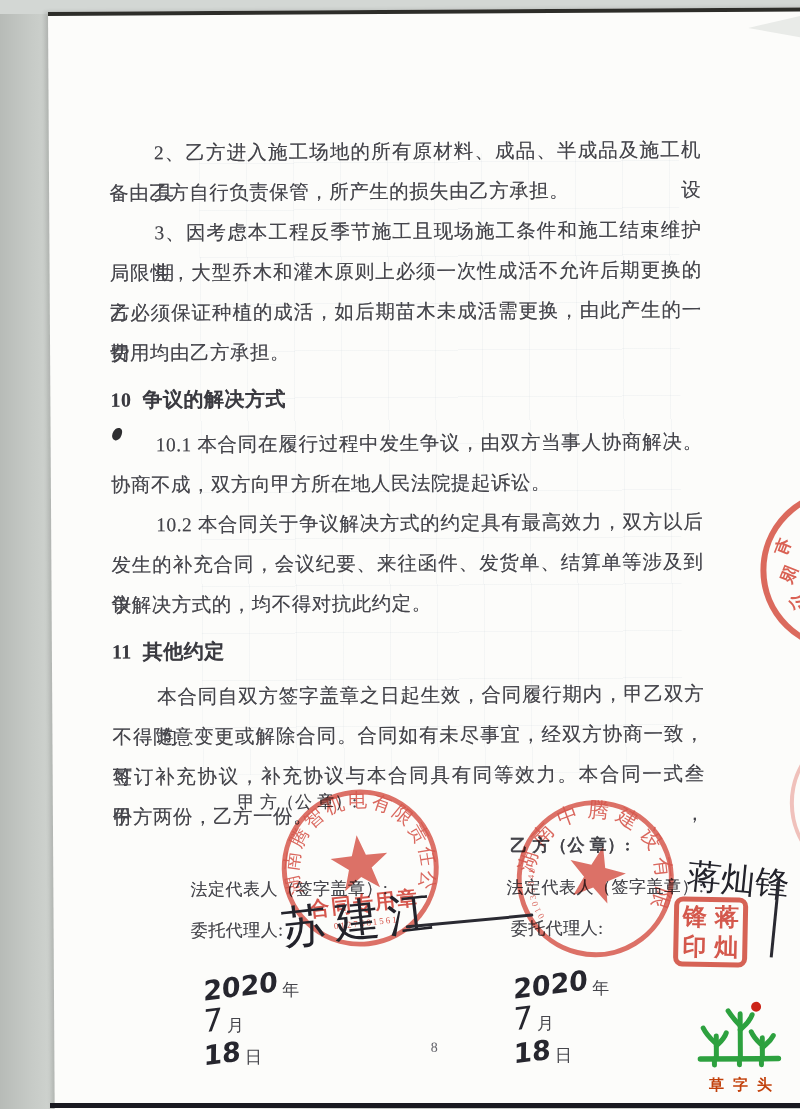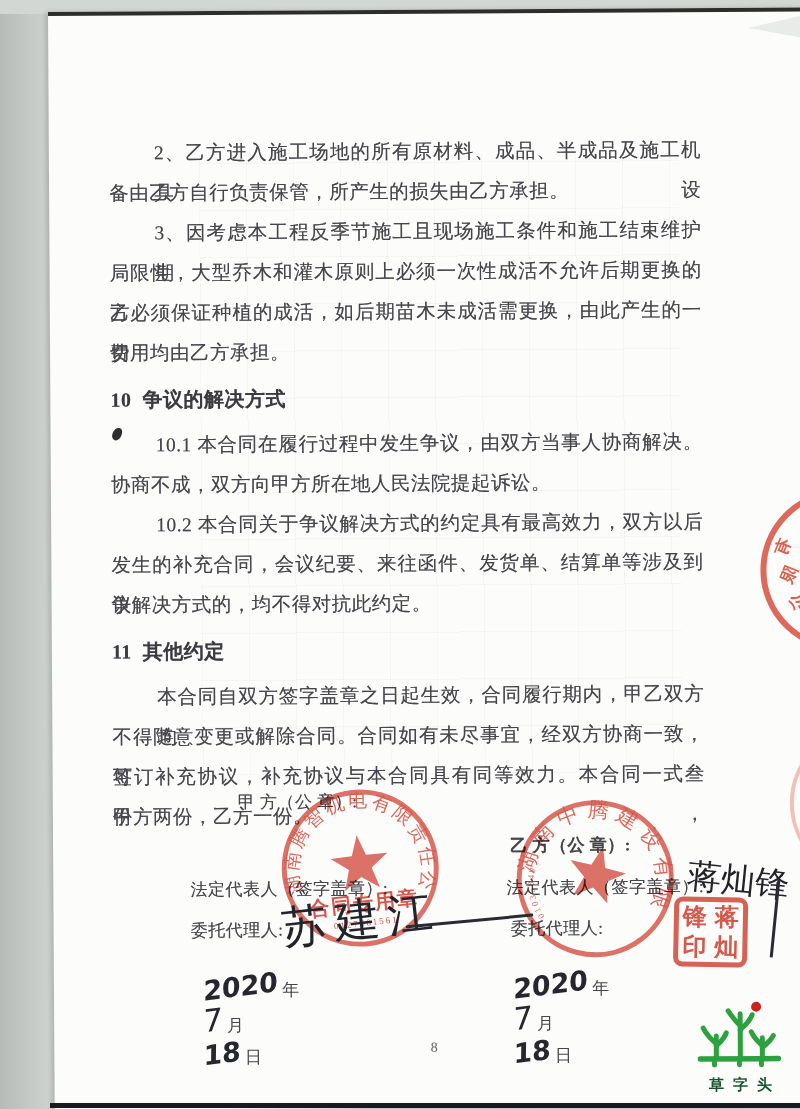--- a/index.html
+++ b/index.html
@@ -61,21 +61,21 @@
     border:6px solid rgba(214,70,55,.8);mix-blend-mode:multiply;}
   .edge-seal-top .ch{position:absolute;font-size:17px;color:rgba(214,70,55,.85);
     font-weight:700;transform:scaleX(-1) rotate(68deg);}
   .edge-seal-bottom{position:absolute;left:737px;top:713px;width:150px;height:150px;border-radius:50%;
     border:4px solid rgba(228,125,112,.45);mix-blend-mode:multiply;}
   
   .page-num{position:absolute;left:340px;top:1026px;width:80px;text-align:center;
     font-size:14px;color:#63636a;}
   
   .logo{position:absolute;left:638px;top:986px;width:96px;}
-  .logo-text{margin-top:2px;text-align:center;font-size:15px;font-weight:600;color:#14532d;
+  .logo-text{margin-top:2px;text-align:center;font-size:15px;font-weight:600;color:#c2410c;
     letter-spacing:9px;padding-left:9px;font-family:"Liberation Sans","DejaVu Sans",sans-serif;}
   .seal-banner{font-weight:700;}
 </style>
 </head>
 <body>
 
 <div class="top-strip"></div>
 
 <div class="paper">
   <div class="corner-fold"></div>

